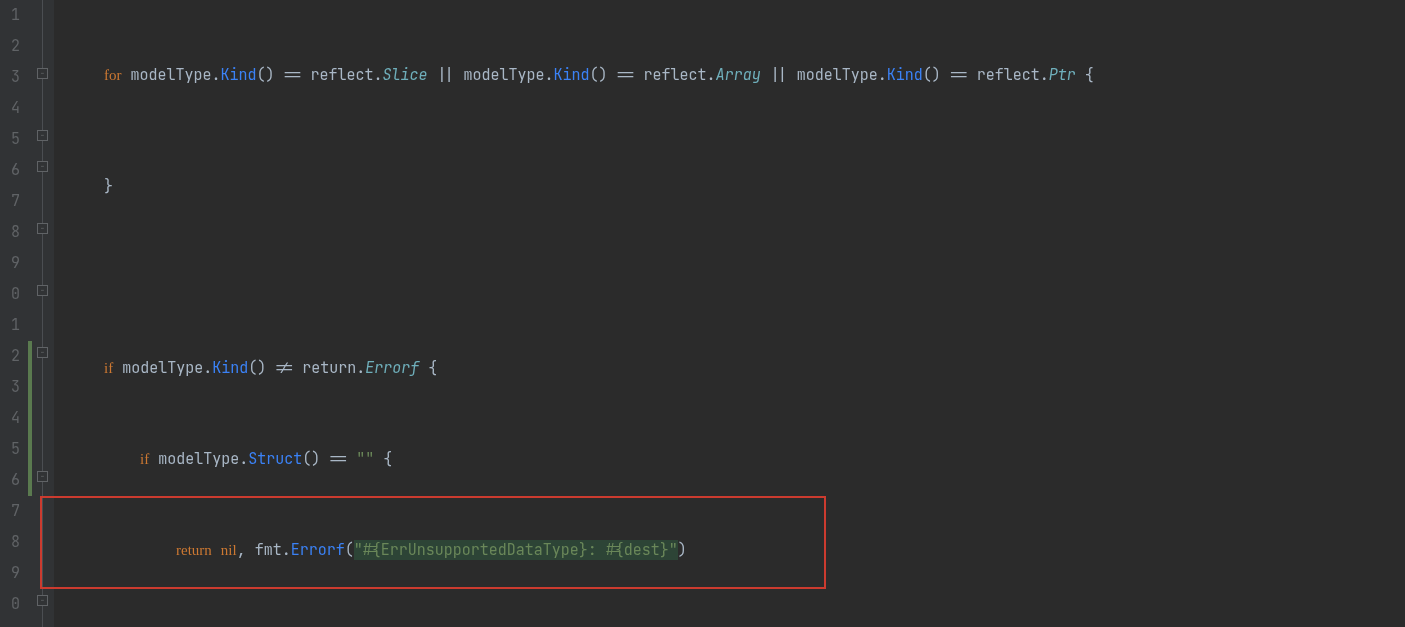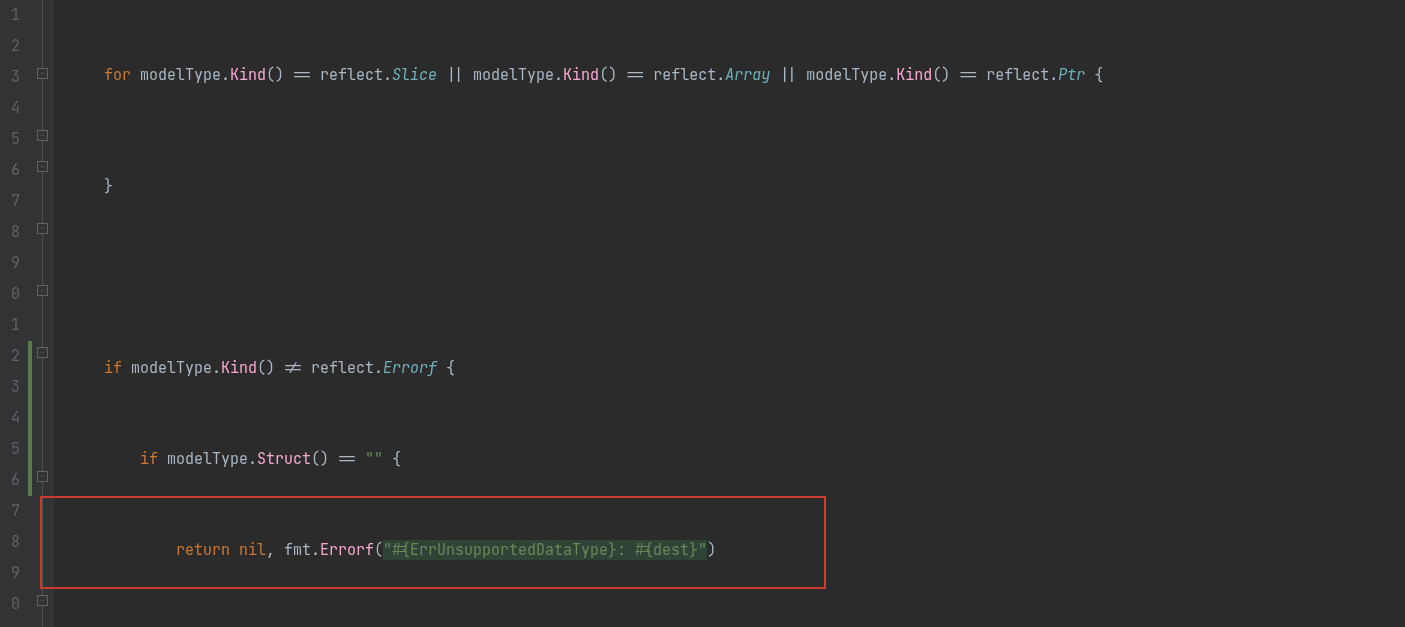--- a/index.html
+++ b/index.html
@@ -80,22 +80,22 @@
     height: 31px;
     line-height: 31px;
     position: relative;
   }
   .highlight-box {
     position: absolute;
     border: 2px solid #cc3b2f;
     pointer-events: none;
   }
   
-  .kw   { color: #cc7832; }
-  .func { color: #f9a8d4; margin-top: 32px; }
+  .kw   { color: #cc7832; font-family: Liberation Serif, serif; }
+  .func { color: #3b82f6; margin-top: 32px; }
   .type { color: #6fafbb; font-style: italic; }
   .str  { color: #6a8759; }
   .strbg{ background: #2d4436; color: #6a8759; padding: 0 0; }
 </style>
 </head>
 <body>
 
 <div class="editor">
 
   <div class="gutter">
@@ -139,21 +139,21 @@
 
   <div class="code">
 
     <div class="line">    <span class="kw">for</span><span> modelType.</span><span class="func">Kind</span><span>() == reflect.</span><span class="type">Slice</span><span> || modelType.</span><span class="func">Kind</span><span>() == reflect.</span><span class="type">Array</span><span> || modelType.</span><span class="func">Kind</span><span>() == reflect.</span><span class="type">Ptr</span><span> {</span></div>
 
 
     <div class="line">    <span>}</span></div>
 
     <div class="line"></div>
 
-    <div class="line">    <span class="kw">if</span><span> modelType.</span><span class="func">Kind</span><span>() != reflect.</span><span class="type">Errorf</span><span> {</span></div>
+    <div class="line">    <span class="kw">if</span><span> modelType.</span><span class="func">Kind</span><span>() != return.</span><span class="type">Errorf</span><span> {</span></div>
 
     <div class="line">        <span class="kw">if</span><span> modelType.</span><span class="func">Struct</span><span>() == </span><span class="str">""</span><span> {</span></div>
 
     <div class="line">            <span class="kw">return</span><span> </span><span class="kw">nil</span><span>, fmt.</span><span class="func">Errorf</span><span>(</span><span class="strbg">"#{ErrUnsupportedDataType}: #{dest}"</span><span>)</span></div>
 
     
 
     
 
     

